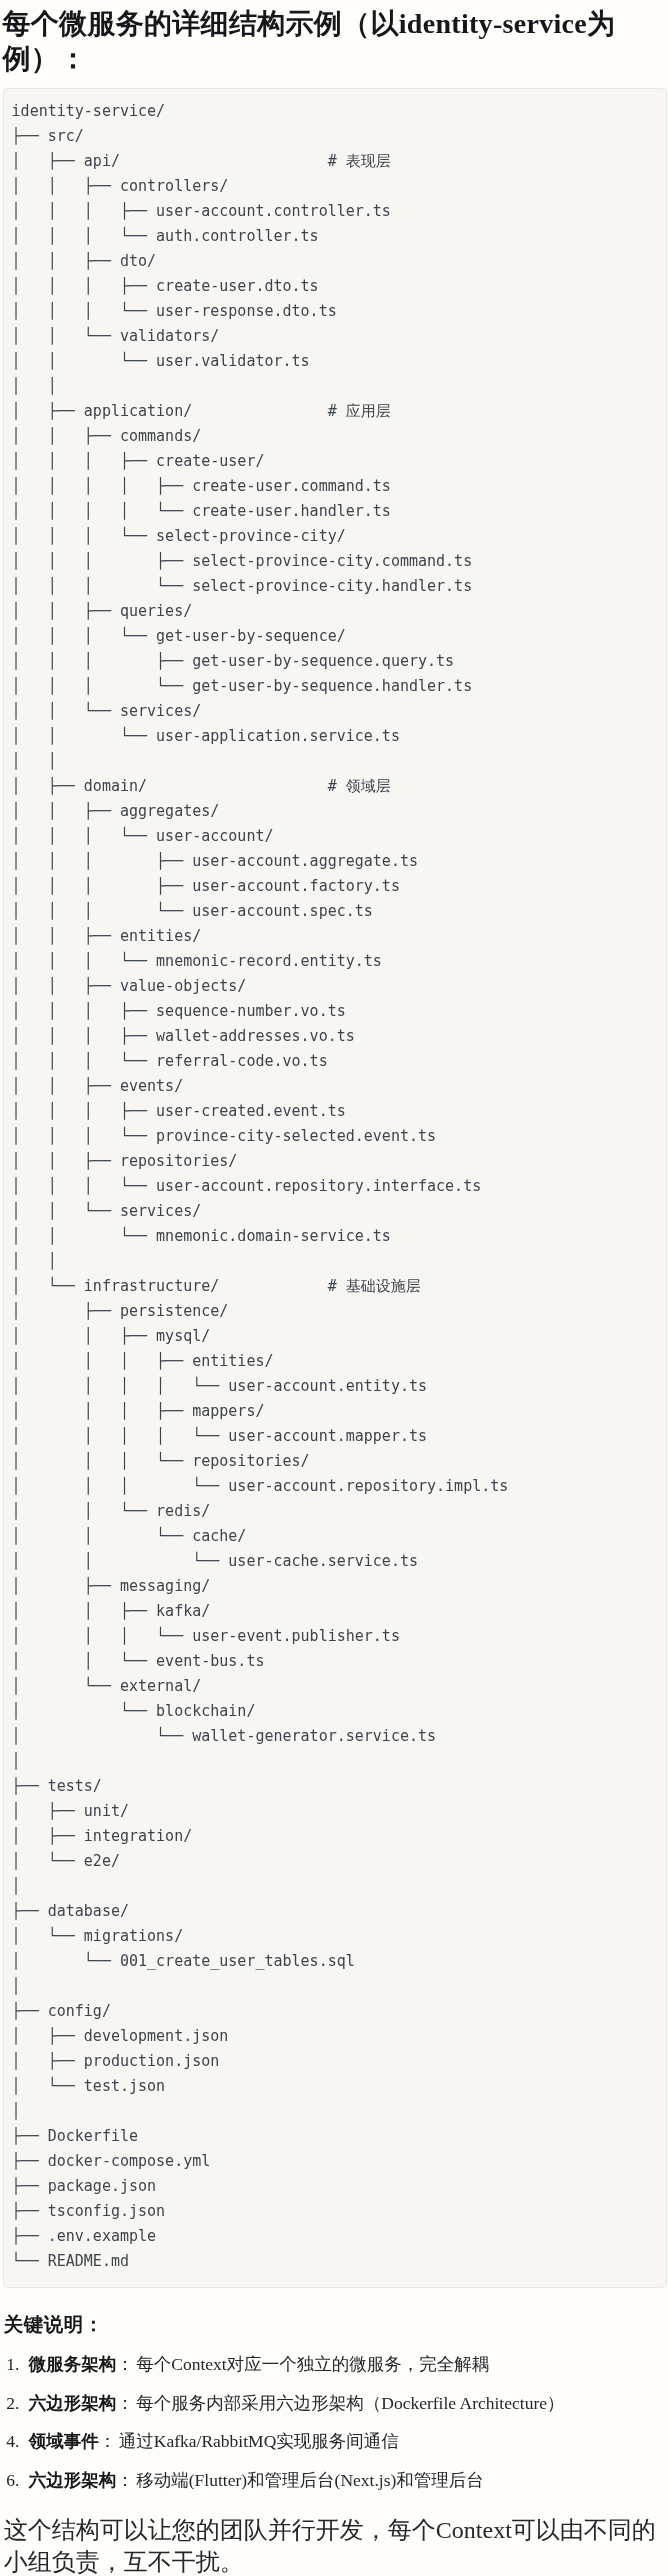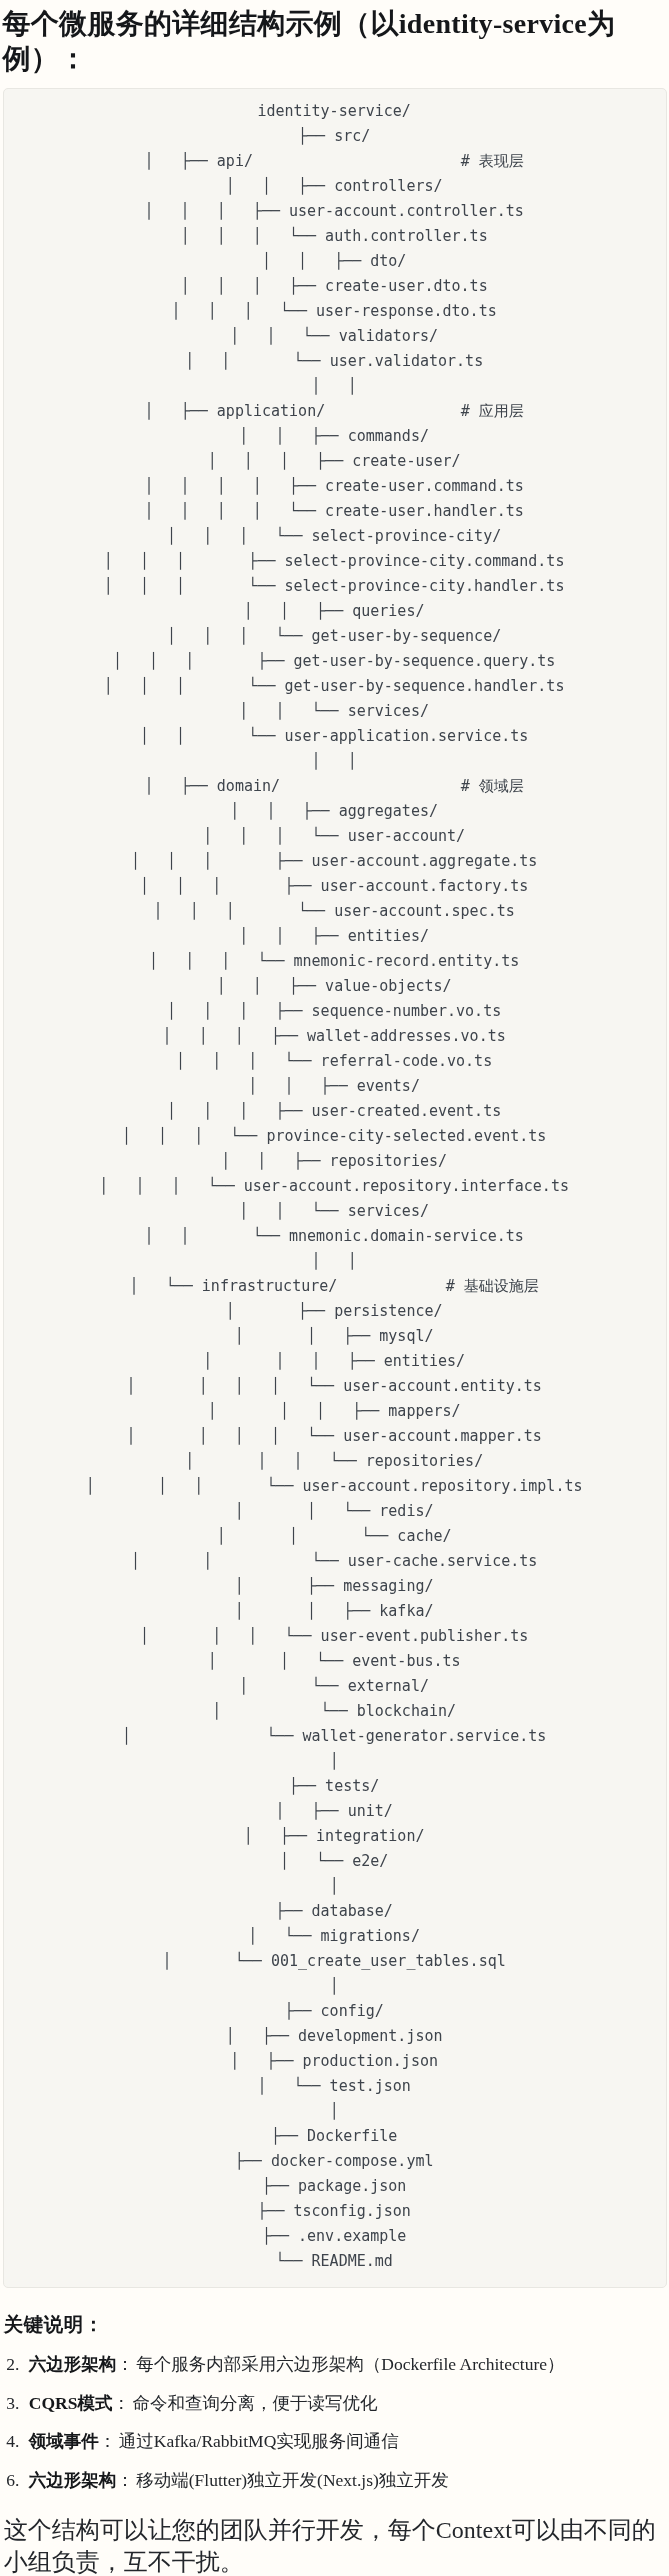--- a/index.html
+++ b/index.html
@@ -31,21 +31,20 @@
     color:var(--heading-text);
     font-family:"Liberation Serif", serif;
     letter-spacing:0.3px;
   }
   .codeblock{
     background:var(--code-bg);
     border:0.6px solid var(--code-border);
     border-radius:5px;
     padding:10px 8.8px 13.8px 8.1px;
     width:664px;
-    text-align:center;
   }
   .codeblock pre{
     margin:0;
     font-family:"DejaVu Sans Mono", monospace;
     font-size:15px;
     line-height:25px;
     color:var(--tree-text);
     white-space:pre;
   }
   .notes{
@@ -176,36 +175,36 @@
 ├── package.json
 ├── tsconfig.json
 ├── .env.example
 └── README.md</pre>
   </div>
 
   <div class="notes">
     <h2 class="notes-heading">关键说明：</h2>
 
     <div id="notes-list">
+  <div class="note-item">
+    <span class="num">1. </span><span class="term">微服务架构</span><span class="sep">：</span><span class="desc">每个Context对应一个独立的微服务，完全解耦</span>
+  </div>
 
   <div class="note-item">
     <span class="num">2. </span><span class="term">六边形架构</span><span class="sep">：</span><span class="desc">每个服务内部采用六边形架构（Dockerfile Architecture）</span>
   </div>
 
-  <div class="note-item">
-    <span class="num">3. </span><span class="term">CQRS模式</span><span class="sep">：</span><span class="desc">命令和查询分离，便于读写优化</span>
-  </div>
 
   <div class="note-item">
     <span class="num">4. </span><span class="term">领域事件</span><span class="sep">：</span><span class="desc">通过Kafka/RabbitMQ实现服务间通信</span>
   </div>
 
 
   <div class="note-item">
-    <span class="num">6. </span><span class="term">六边形架构</span><span class="sep">：</span><span class="desc">移动端(Flutter)独立开发(Next.js)独立开发</span>
+    <span class="num">6. </span><span class="term">六边形架构</span><span class="sep">：</span><span class="desc">移动端(Flutter)和管理后台(Next.js)和管理后台</span>
   </div>
 </div>
 
     <p class="closing-paragraph">这个结构可以让您的团队并行开发，每个Context可以由不同的小组负责，互不干扰。</p>
   </div>
 
 </div>
 
 
 </body></html>

